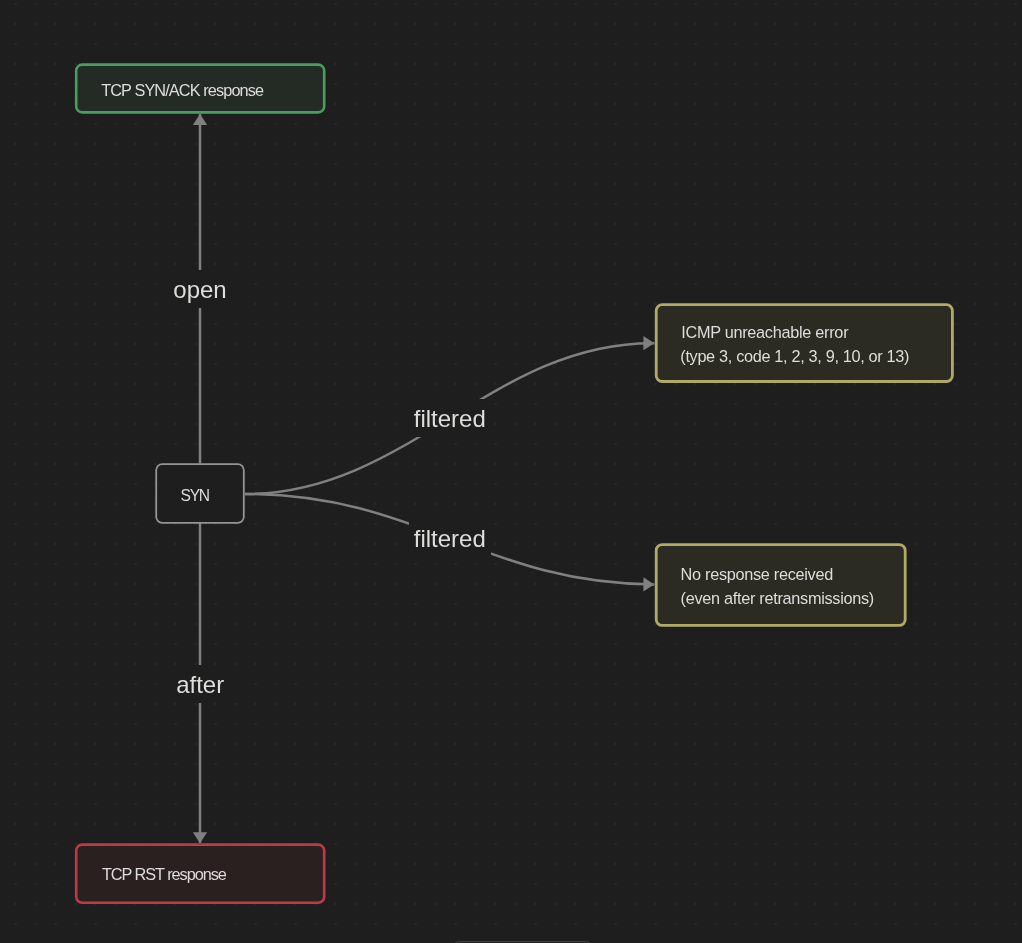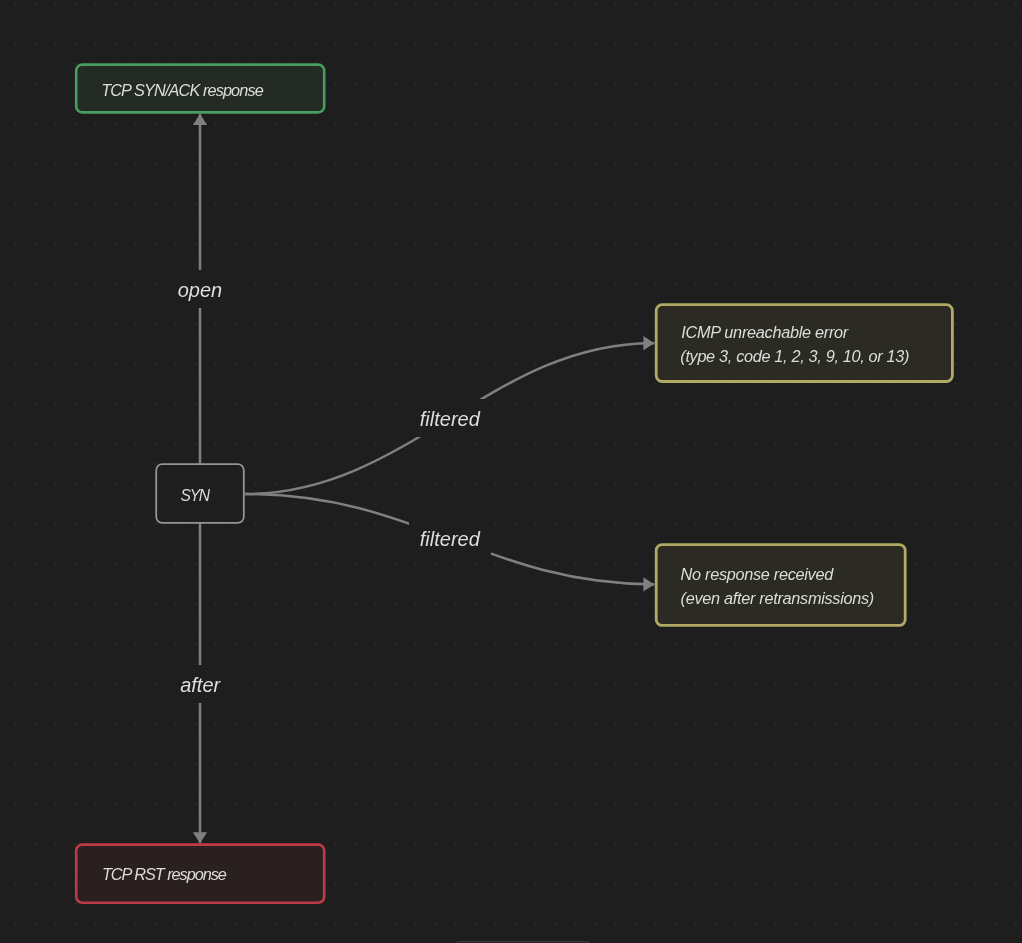--- a/index.html
+++ b/index.html
@@ -2,24 +2,24 @@
 <html><head>
 <meta charset="utf-8">
 <style>
   html,body{margin:0;padding:0;}
   body{width:1022px;height:943px;overflow:hidden;background:#1e1e1e;
        font-family:"Liberation Sans",sans-serif;-webkit-font-smoothing:antialiased;}
   #canvas{position:relative;width:1022px;height:943px;
      background-color:#1e1e1e;
      background-image:radial-gradient(#2a2a2a 0.85px, transparent 1px);
      background-size:20px 20px;
-     background-position:5.6px 13.9px;font-style:italic;}
+     background-position:5.6px 13.9px;}
   svg.diagram{position:absolute;left:0;top:0;width:1022px;height:943px;overflow:visible;}
   .nlabel{font-family:"Liberation Sans",sans-serif;font-size:16.3px;fill:#dededc;}
-  .elabel{position:absolute;font-size:20px;color:#dededc;
+  .elabel{position:absolute;font-size:24px;color:#dededc;
      background:#1e1e1e;transform:translate(-50%,-50%);white-space:nowrap;
      text-align:center;height:38px;display:flex;align-items:center;
      justify-content:center;padding-top:3px;box-sizing:border-box;}
   #toolbar{position:absolute;left:451.5px;top:940.5px;width:141.7px;height:30px;
      border:1px solid #3c3c3c;border-bottom:none;border-radius:8px 8px 0 0;
      background:#242424;box-sizing:border-box;}
 </style>
 </head>
 <body>
 

